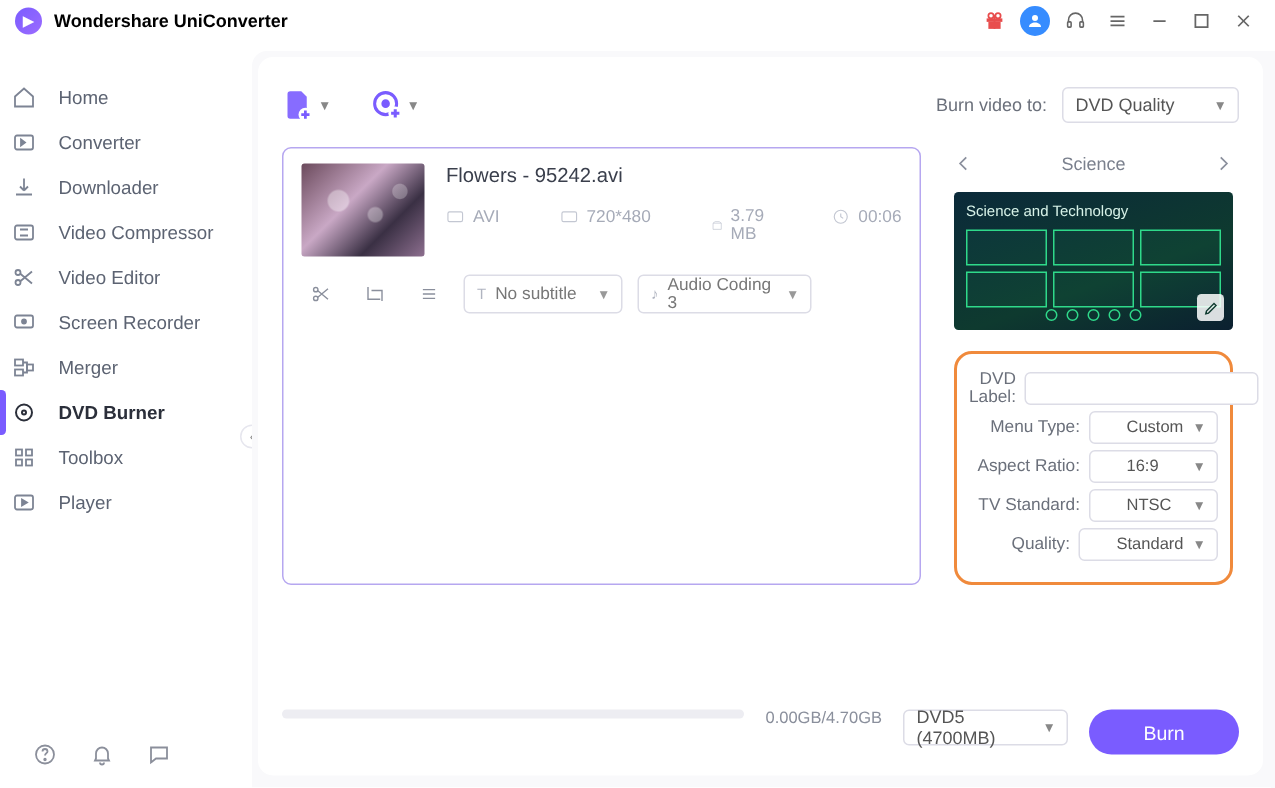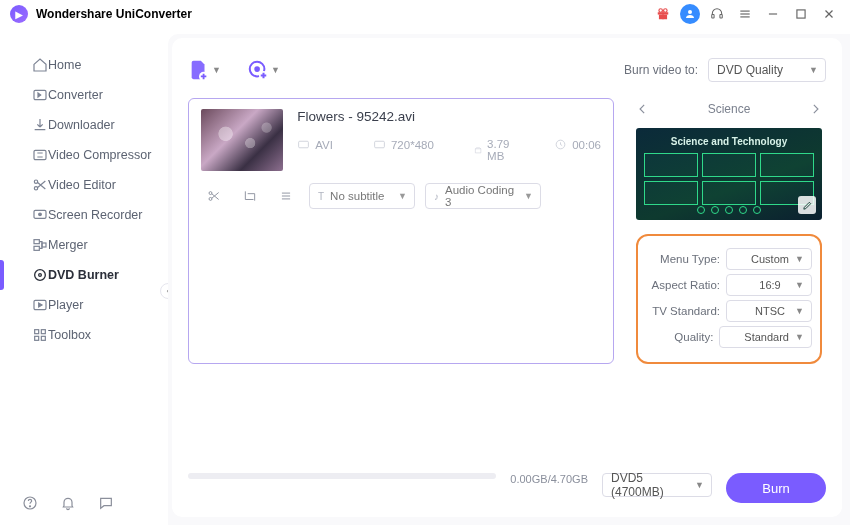--- a/index.html
+++ b/index.html
@@ -12,21 +12,21 @@
 .titlebar .spacer { flex: 1; }
 .titlebar .tbicon { width: 22px; height: 22px; display: inline-flex; align-items: center; justify-content: center; margin-left: 6px; color: #666; cursor: pointer; }
 .titlebar .tbicon svg { width: 14px; height: 14px; }
 .titlebar .user { width: 20px; height: 20px; border-radius: 50%; background: #368cff; color: #fff; font-size: 11px; display:flex;align-items:center;justify-content:center; margin-left:6px; cursor:pointer;}
 .titlebar .gift { color: #e84d4d; }
 
 .app-body { display: flex; height: 497px; }
 
 
 .sidebar { width: 168px; background: #fff; position: relative; padding-top: 22px; }
-.side-item { height: 30px; display: flex; align-items: center; padding-left: 32px; font-size: 12.5px; color: #5c6372; cursor: pointer; gap: 0; }
+.side-item { height: 30px; display: flex; align-items: center; padding-left: 8px; font-size: 12.5px; color: #5c6372; cursor: pointer; gap: 15px; }
 .side-item.active { font-weight: 700; color: #2b2f3a; }
 .side-item.active::before { content: ""; position: absolute; left: 0; width: 4px; height: 30px; background: #7a5cff; border-radius: 0 3px 3px 0; }
 .side-item .ic { width:16px; height:16px; display:inline-flex; align-items:center; justify-content:center; color:#7d8494;}
 .side-item.active .ic { color:#2b2f3a; }
 .side-collapse { position: absolute; right: -8px; top: 255px; width: 16px; height: 16px; border:1px solid #e6e6ee; border-radius:50%; background:#fff; display:flex; align-items:center;justify-content:center; font-size:9px; color:#888; cursor:pointer;}
 
 .sidebar-bottom { position:absolute; bottom:14px; left:22px; display:flex; gap:22px; color:#8b8f9b; }
 .sidebar-bottom span{ cursor:pointer; display:inline-flex; }
 
 
@@ -60,31 +60,31 @@
 .tool-icn svg{width:14px;height:14px;stroke:currentColor;fill:none;stroke-width:1.6;}
 .small-sel { border:1px solid #dcdce6; border-radius:4px; height:26px; padding:0 22px 0 8px; font-size:11.5px; color:#777; background:#fff; display:flex; align-items:center; gap:6px; position:relative; cursor:pointer;}
 .small-sel .pre{color:#b0b4c0;font-size:10px;}
 .small-sel .car{position:absolute;right:7px;font-size:9px;color:#999;}
 
 
 .rpanel { width:186px; }
 .tpl-head { display:flex; align-items:center; justify-content:space-between; height:22px; color:#7b818e; font-size:12px;}
 .tpl-head .arw{cursor:pointer;color:#8a8f9c;}
 .tpl-prev { margin-top:8px; height:92px; background:linear-gradient(160deg,#0b2a3a,#0e3a2f 60%,#0b2030); border-radius:3px; position:relative; padding:8px; overflow:hidden;}
-.tpl-prev .ttl{color:#d7f2e8;font-size:10px;font-weight:700;text-align:center;}
+.tpl-prev .ttl{color:#d7f2e8;font-size:10px;font-weight:400;}
 .tpl-prev .edit{position:absolute;right:6px;bottom:6px;width:18px;height:18px;background:rgba(255,255,255,.85);border-radius:3px;display:flex;align-items:center;justify-content:center;color:#0e3a2f;cursor:pointer;}
 .tpl-grid{display:grid;grid-template-columns:repeat(3,1fr);grid-template-rows:repeat(2,1fr);gap:4px;margin-top:6px;height:52px;}
 .tpl-grid div{border:1px solid #2fd98a;background:rgba(47,217,138,.05);}
 .tpl-dots{position:absolute;bottom:6px;left:50%;transform:translateX(-50%);display:flex;gap:6px;}
 .tpl-dots span{width:8px;height:8px;border:1px solid #2fd98a;border-radius:50%;}
 
 .settings { margin-top:14px; border:2px solid #f08a3c; border-radius:12px; padding:10px 8px 12px 8px; }
 .srow{display:flex;align-items:center;gap:6px;height:26px;font-size:11.5px;color:#6b707b;}
 .srow label{flex:1;text-align:right;}
-.srow .sel{flex:0 0 86px;height:22px;font-size:11px;padding-left:24px;justify-content:center;}
+.srow .sel{flex:0 0 86px;height:22px;font-size:11px;padding-left:24px;}
 .srow input{flex:0 0 86px;height:22px;border:1px solid #dcdce6;border-radius:4px;padding:0 6px;font-size:11px;}
 
 
 .footer{position:absolute;left:16px;right:16px;bottom:14px;display:flex;gap:14px;}
 .progress{flex:1;height:6px;background:#ededf2;border-radius:3px;position:relative;}
 .psize{font-size:11px;color:#8a8f9c;}
 .burn-btn{width:100px;height:30px;border-radius:16px;background:#7a5cff;color:#fff;border:none;font-size:13px;cursor:pointer;}
 
 svg{display:block;}
 </style>
@@ -214,36 +214,36 @@
           <svg viewBox="0 0 24 24" width="16" height="16" fill="none" stroke="currentColor" stroke-width="2">
             <circle cx="12" cy="12" r="8"></circle>
             <circle cx="12" cy="12" r="2"></circle>
           </svg>
         </span>
         <span>DVD Burner</span>
       </div>
     <div class="side-item">
         <span class="ic">
           <svg viewBox="0 0 24 24" width="16" height="16" fill="none" stroke="currentColor" stroke-width="1.8">
-            <rect x="3" y="5" width="18" height="14" rx="2"></rect>
-            <path d="M10 9l5 3-5 3z" fill="currentColor"></path>
-          </svg>
-        </span>
-        <span>Player</span>
-      </div>
-    <div class="side-item">
-        <span class="ic">
-          <svg viewBox="0 0 24 24" width="16" height="16" fill="none" stroke="currentColor" stroke-width="1.8">
             <rect x="4" y="4" width="6" height="6"></rect>
             <rect x="14" y="4" width="6" height="6"></rect>
             <rect x="4" y="14" width="6" height="6"></rect>
             <rect x="14" y="14" width="6" height="6"></rect>
           </svg>
         </span>
         <span>Toolbox</span>
+      </div>
+    <div class="side-item">
+        <span class="ic">
+          <svg viewBox="0 0 24 24" width="16" height="16" fill="none" stroke="currentColor" stroke-width="1.8">
+            <rect x="3" y="5" width="18" height="14" rx="2"></rect>
+            <path d="M10 9l5 3-5 3z" fill="currentColor"></path>
+          </svg>
+        </span>
+        <span>Player</span>
       </div>
 
     <div class="side-collapse">‹</div>
 
     <div class="sidebar-bottom">
       <span>
           <svg viewBox="0 0 24 24" width="16" height="16" fill="none" stroke="currentColor" stroke-width="1.8">
             <circle cx="12" cy="12" r="9"></circle>
             <path d="M9.5 9a2.5 2.5 0 115 0c0 1.5-2.5 2-2.5 4"></path>
             <circle cx="12" cy="17" r=".8" fill="currentColor"></circle>
@@ -399,20 +399,24 @@
               </div>
             <div class="edit">
                 <svg viewBox="0 0 24 24" width="11" height="11" fill="none" stroke="currentColor" stroke-width="2">
                   <path d="M4 20l4-1 11-11-3-3L5 16z"></path>
                 </svg>
               </div>
           </div>
 
           <div class="settings">
             <div class="srow">
+                <label>DVD Label:</label>
+                <input value="" style="">
+              </div>
+            <div class="srow">
                 <label>Menu Type:</label>
                 <div class="sel">
                   <span>Custom</span>
                   <span class="car">▼</span>
                 </div>
               </div>
             <div class="srow">
                 <label>Aspect Ratio:</label>
                 <div class="sel">
                   <span>16:9</span>

